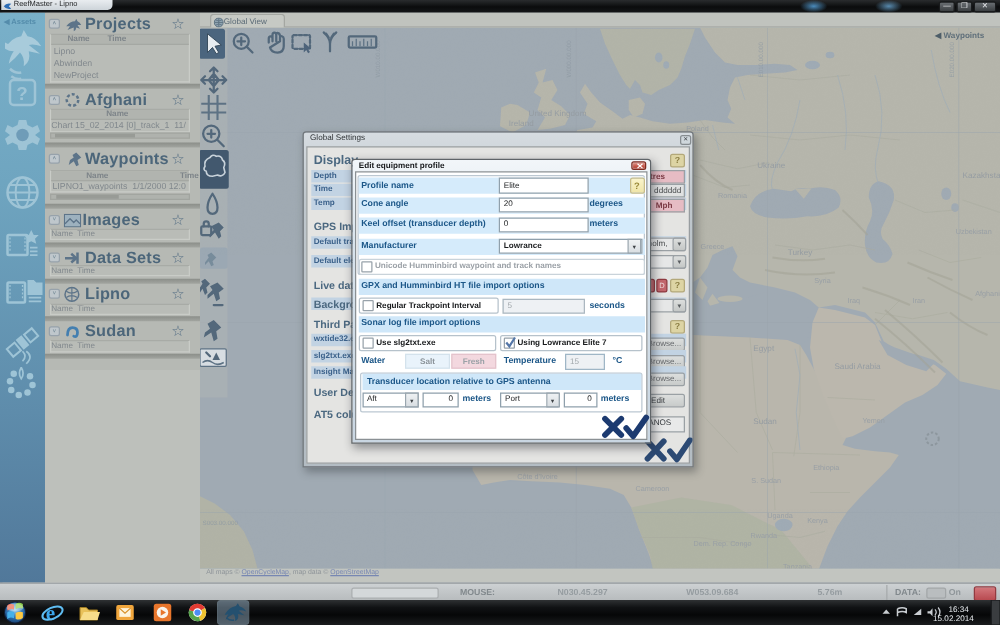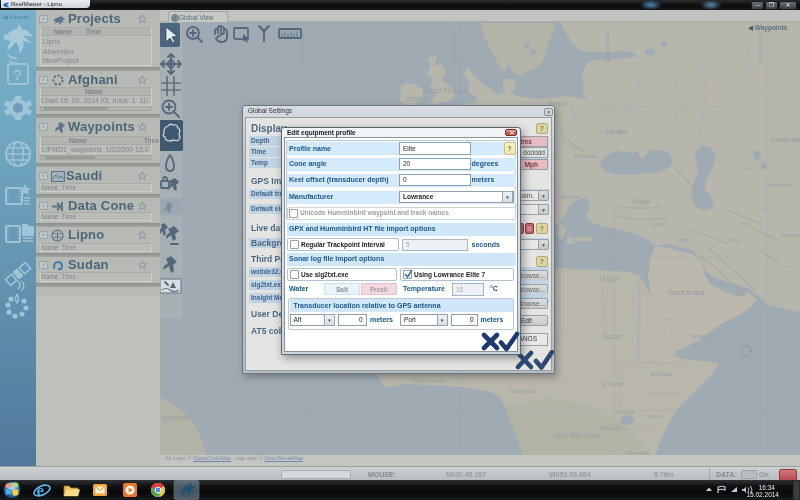--- a/index.html
+++ b/index.html
@@ -275,34 +275,34 @@
       </div>
     </div>
 <div class="prow" style="left:42px;top:146px;width:112px">LIPNO1_waypoints&nbsp; 1/1/2000 12:0</div>
 <div class="hscr" style="left:40px;top:155px;width:112px">
       <i style="left:4px;width:50px"></i>
     </div>
 <div class="pdiv" style="top:163px"></div>
 
 <div class="shead" style="top:169px">
       <span class="cb">˅</span>
-      <span class="tt" style="left:30px">Saudi</span>
+      <span class="tt" style="left:30px">Images</span>
       <span class="st">☆</span>
 <svg class="psvg" style="left:15px;top:2px" width="14" height="11">
         <rect x="0.5" y="0.5" width="13" height="10" fill="#9db1be" stroke="#5d7489"></rect>
         <path d="M1,8 L5,4 L8,7 L10,5 L13,8" stroke="#5d7489" fill="none"></path>
       </svg>
     </div>
 <div class="ptbl" style="top:183px;height:9px"></div>
 <div class="prow" style="left:41px;top:184px;font-size:6.5px">Name&nbsp; Time</div>
 <div class="pdiv" style="top:194px"></div>
 
 <div class="shead" style="top:199px">
       <span class="cb">˅</span>
-      <span class="tt">Data Cone</span>
+      <span class="tt">Data Sets</span>
       <span class="st">☆</span>
 <svg class="psvg" style="left:15px;top:2px" width="14" height="11">
         <path d="M1,5.5 H9 M6,2 L10,5.5 L6,9" stroke="#5d7489" stroke-width="2" fill="none"></path>
         <path d="M11,1 V10" stroke="#5d7489" stroke-width="2"></path>
       </svg>
     </div>
 <div class="ptbl" style="top:212px;height:9px"></div>
 <div class="prow" style="left:41px;top:213px;font-size:6.5px">Name&nbsp; Time</div>
 <div class="pdiv" style="top:223px"></div>
 

